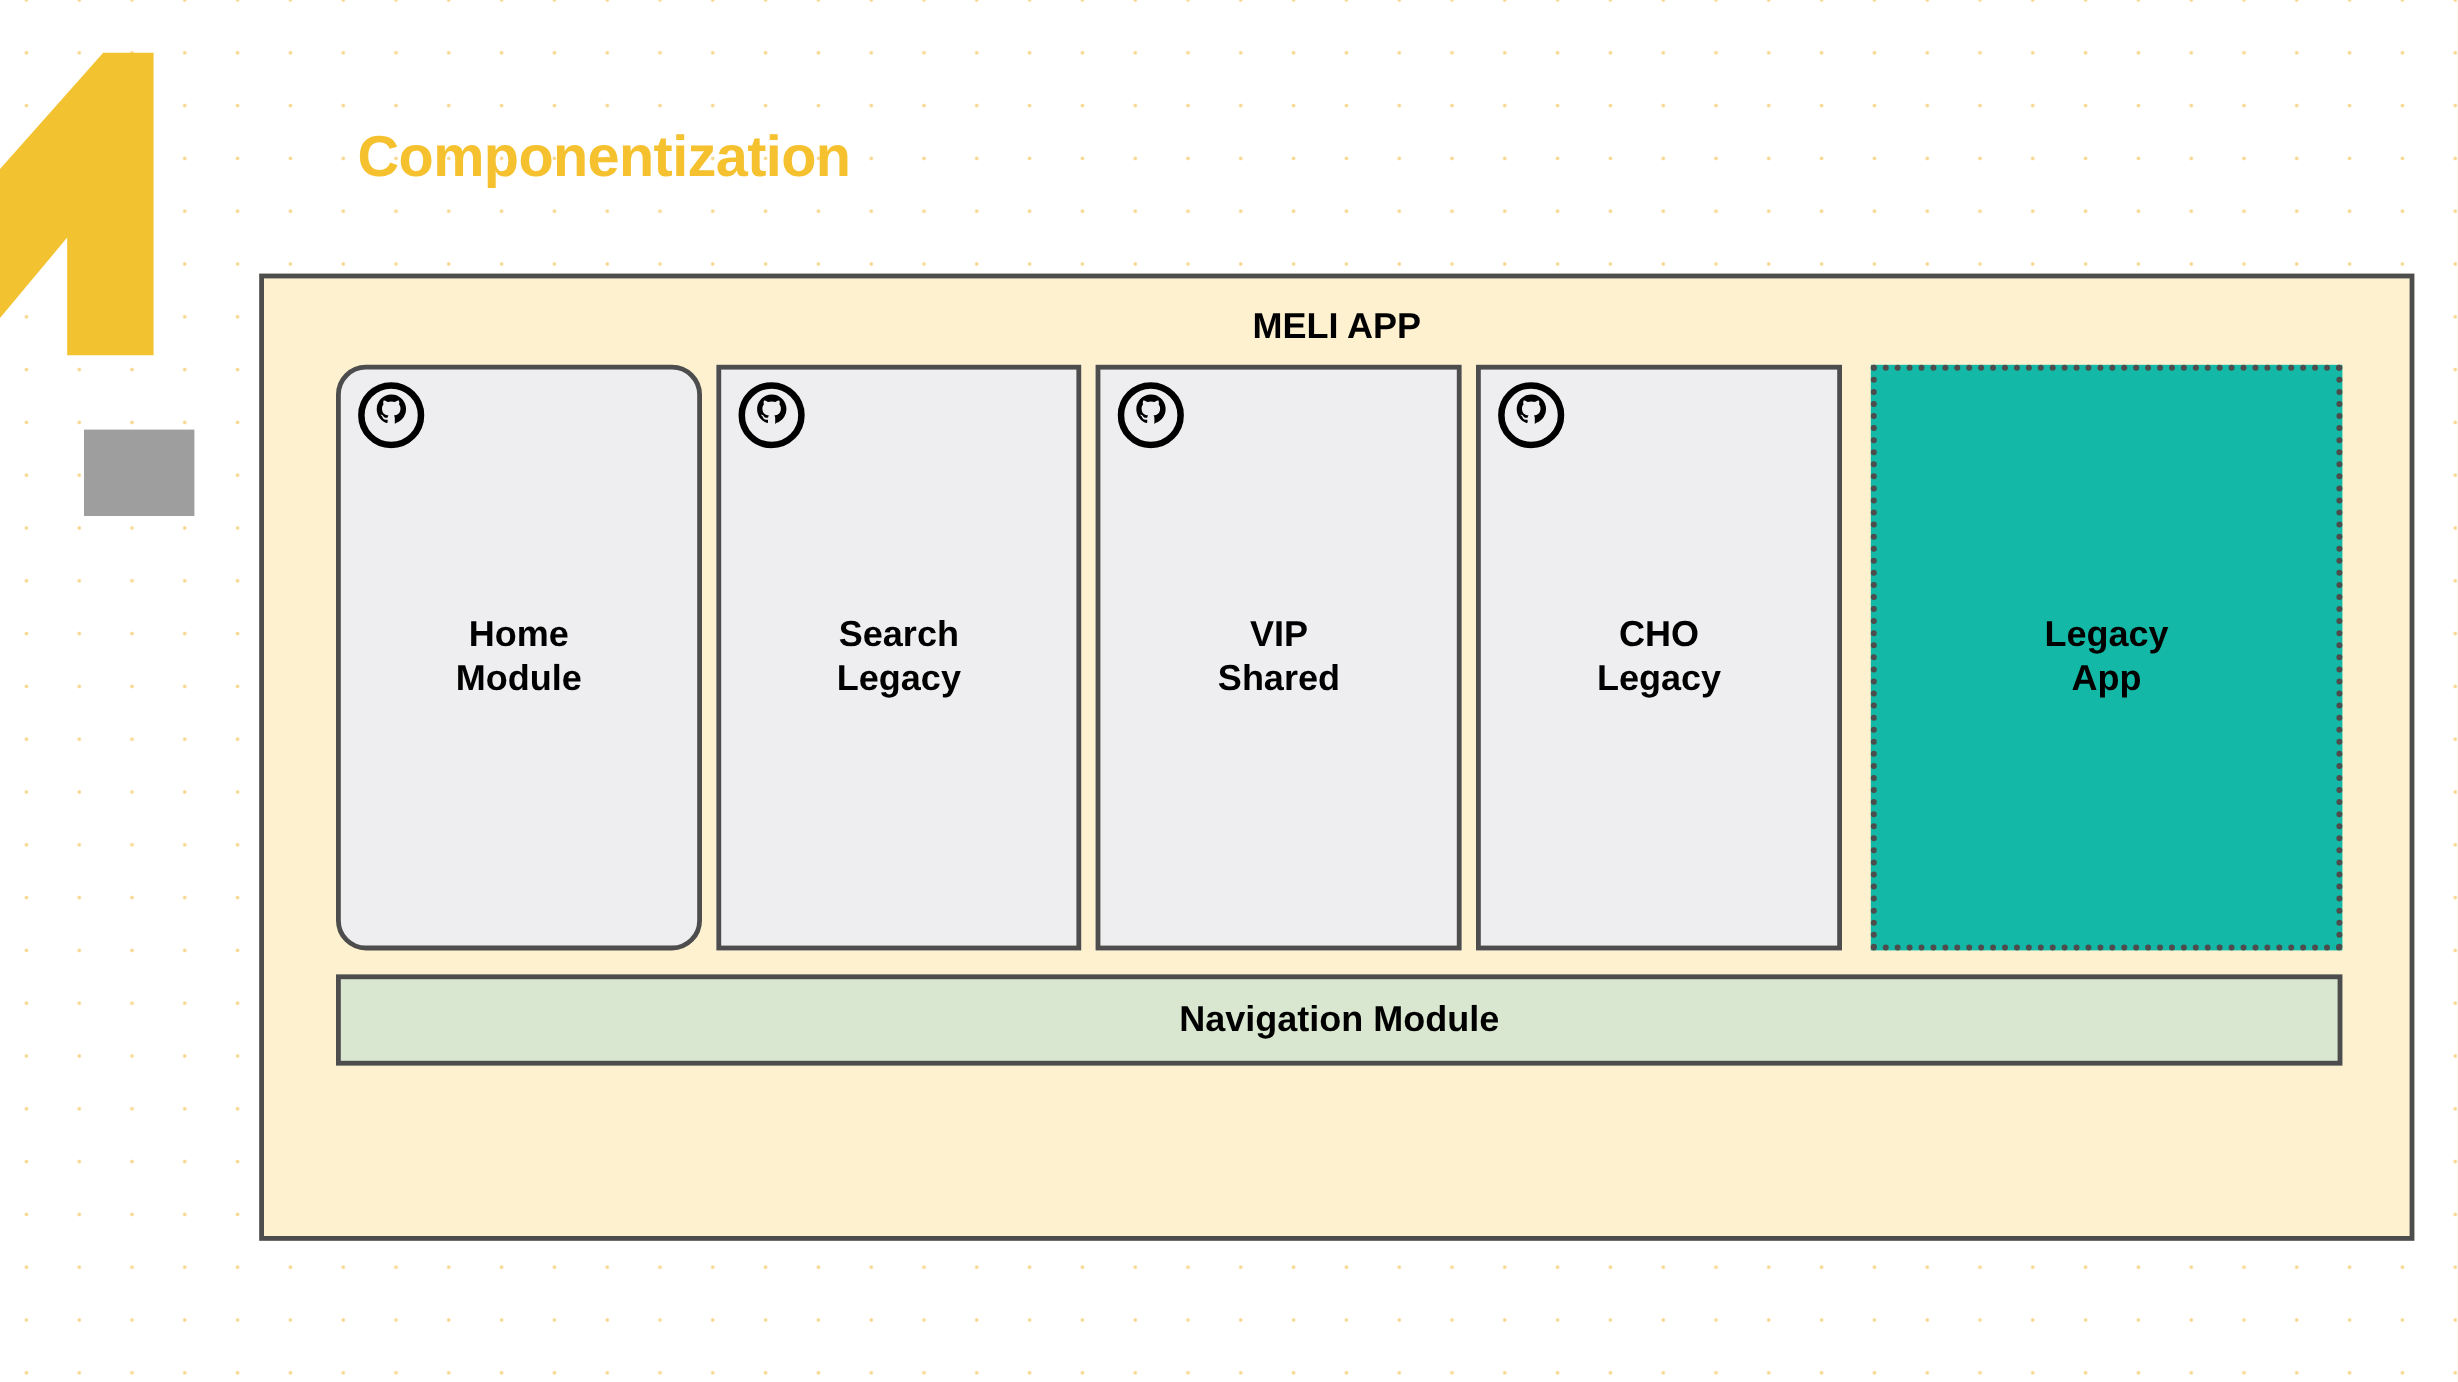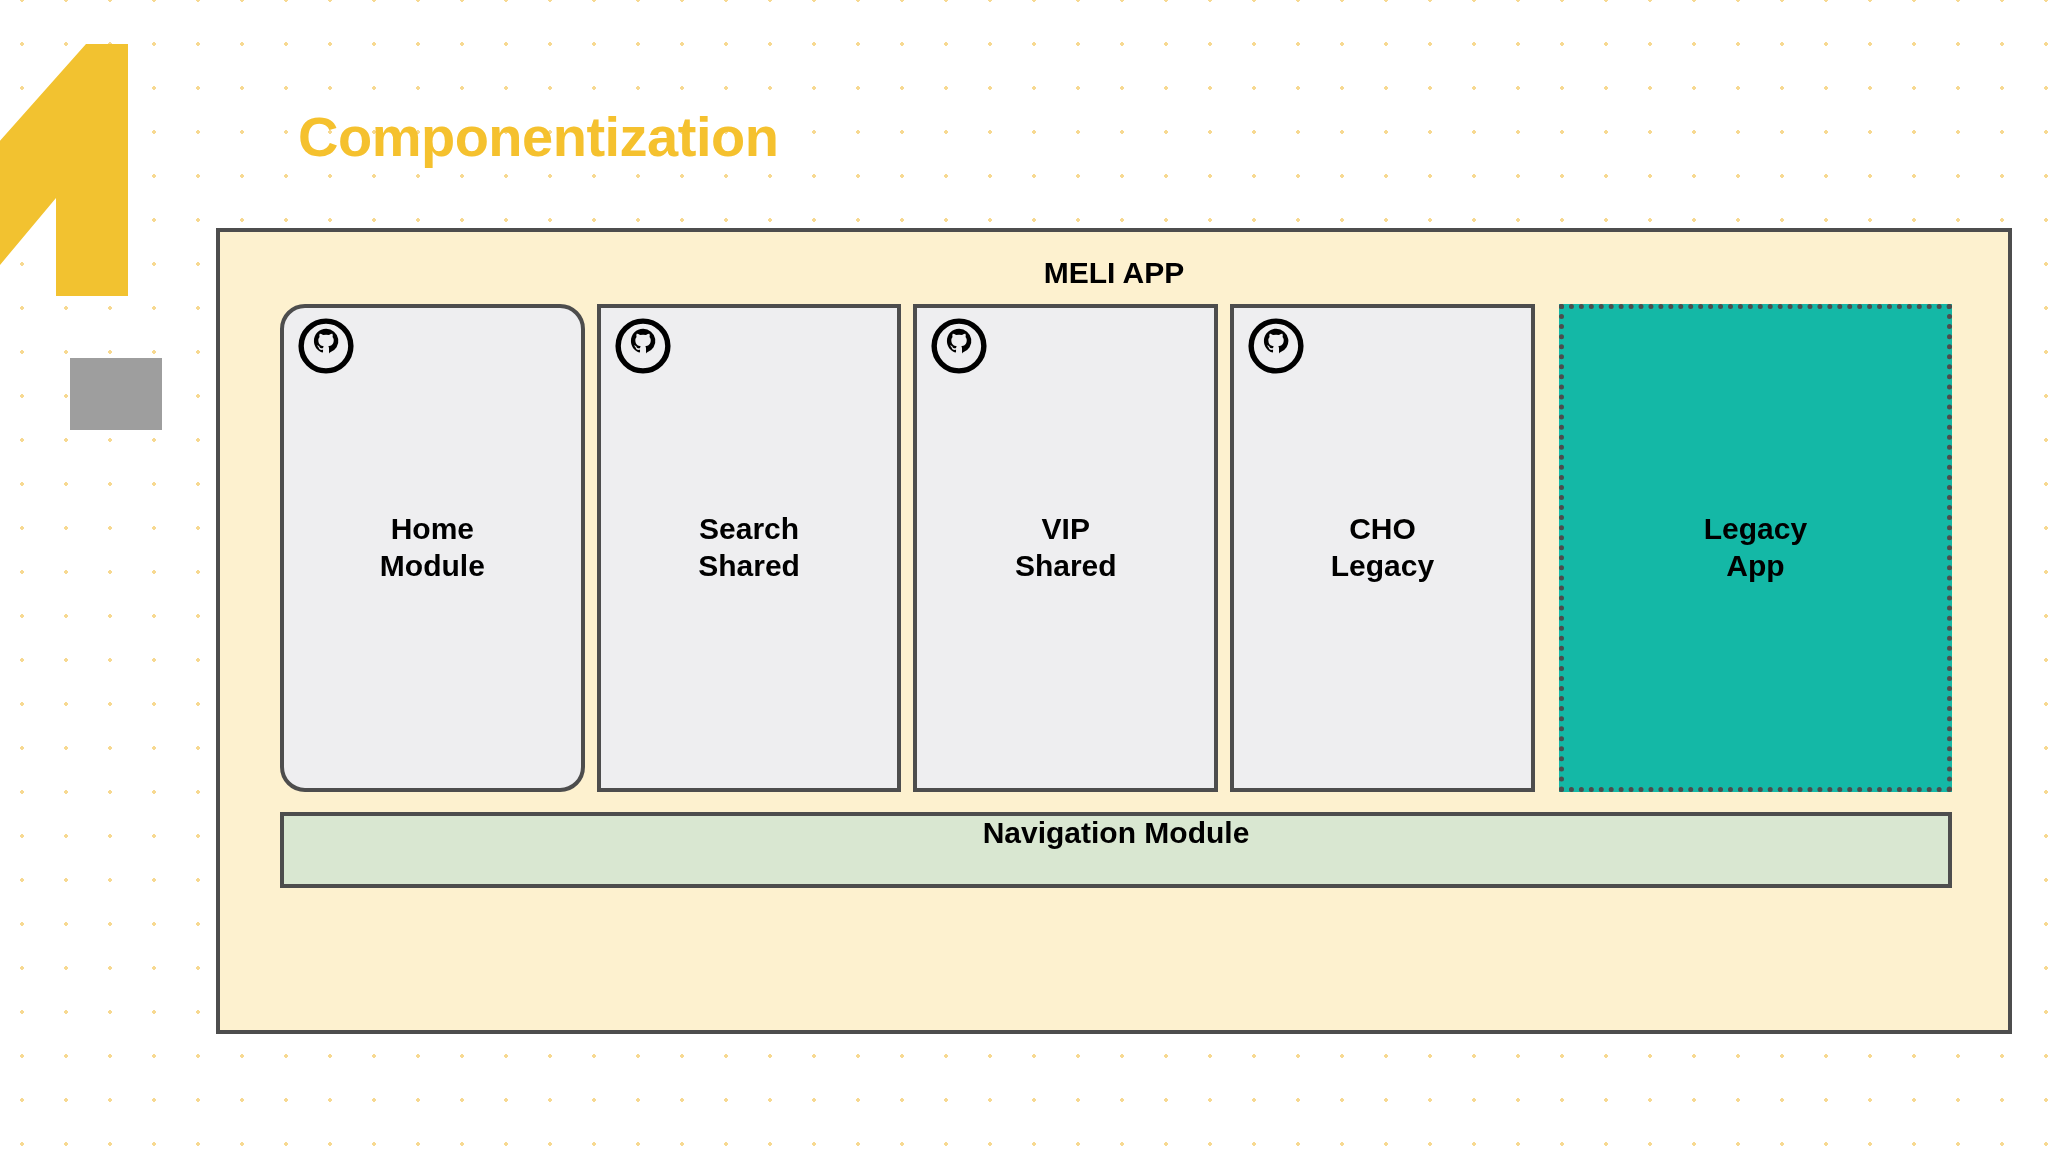--- a/index.html
+++ b/index.html
@@ -27,21 +27,21 @@
     z-index:1;
   }
   #brand-square {
     position:absolute; left:70px; top:358px; width:92px; height:72px;
     background:#9e9e9e; z-index:1;
   }
 
   
   #page-title {
     position:absolute; left:298px; top:104px;
-    font-size:56px; font-weight:bold; letter-spacing:-0.5px;
+    font-size:48px; font-weight:bold; letter-spacing:-0.5px;
     color:#f5c12e; z-index:3; white-space:nowrap;
   }
 
   
   #meli-app {
     position:absolute; left:216px; top:228px;
     width:1796px; height:806px;
     background:#fdf1cf;
     border:4px solid #4d4d4d;
     z-index:2;
@@ -94,21 +94,21 @@
     width:100%; text-align:center;
     font-size:30px; font-weight:bold; line-height:1.22; color:#000;
     white-space:pre-line;
   }
 
   
   .layer-bar {
     position:absolute; left:60px;
     width:1672px; height:76px;
     border:4px solid #4d4d4d;
-    display:flex; align-items:flex-start; justify-content:center;
+    display:flex; align-items:center; justify-content:center;
     font-size:30px; font-weight:bold; color:#000;
   }
   #bar-navigation { top:580px; background:#d9e7d1; }
   #bar-shared     { top:686px; background:#cbd9f5; }
 </style>
 </head>
 <body>
 
 <div id="dot-bg"></div>
 
@@ -133,21 +133,21 @@
       <div class="module-label">Home
 Module</div>
     </div>
 
     <div class="module-card module-search">
       <svg class="octocat" viewBox="0 0 16 16" xmlns="http://www.w3.org/2000/svg">
         <circle cx="8" cy="8" r="7.1" fill="none" stroke="#000" stroke-width="1.55"></circle>
         <path fill="#000" d="M8 3.1c-1.9 0-3.45 1.55-3.45 3.46 0 1.53.99 2.82 2.36 3.28.17.03.24-.08.24-.17v-.6c-.96.21-1.17-.46-1.17-.46-.16-.4-.39-.51-.39-.51-.31-.21.03-.21.03-.21.35.03.53.36.53.36.31.53.81.38 1.01.29.03-.22.12-.38.22-.46-.77-.09-1.57-.38-1.57-1.71 0-.38.13-.69.36-.93-.04-.09-.16-.45.03-.93 0 0 .29-.09.95.36a3.3 3.3 0 0 1 1.73 0c.66-.45.95-.36.95-.36.19.48.07.84.03.93.22.24.35.55.35.93 0 1.33-.81 1.62-1.58 1.71.12.11.23.32.23.65v.96c0 .9.07.2.25.17A3.46 3.46 0 0 0 8 3.1z"></path>
       </svg>
       <div class="module-label">Search
-Shared</div>
+Legacy</div>
     </div>
 
     <div class="module-card module-vip">
       <svg class="octocat" viewBox="0 0 16 16" xmlns="http://www.w3.org/2000/svg">
         <circle cx="8" cy="8" r="7.1" fill="none" stroke="#000" stroke-width="1.55"></circle>
         <path fill="#000" d="M8 3.1c-1.9 0-3.45 1.55-3.45 3.46 0 1.53.99 2.82 2.36 3.28.17.03.24-.08.24-.17v-.6c-.96.21-1.17-.46-1.17-.46-.16-.4-.39-.51-.39-.51-.31-.21.03-.21.03-.21.35.03.53.36.53.36.31.53.81.38 1.01.29.03-.22.12-.38.22-.46-.77-.09-1.57-.38-1.57-1.71 0-.38.13-.69.36-.93-.04-.09-.16-.45.03-.93 0 0 .29-.09.95.36a3.3 3.3 0 0 1 1.73 0c.66-.45.95-.36.95-.36.19.48.07.84.03.93.22.24.35.55.35.93 0 1.33-.81 1.62-1.58 1.71.12.11.23.32.23.65v.96c0 .9.07.2.25.17A3.46 3.46 0 0 0 8 3.1z"></path>
       </svg>
       <div class="module-label">VIP
 Shared</div>
     </div>

